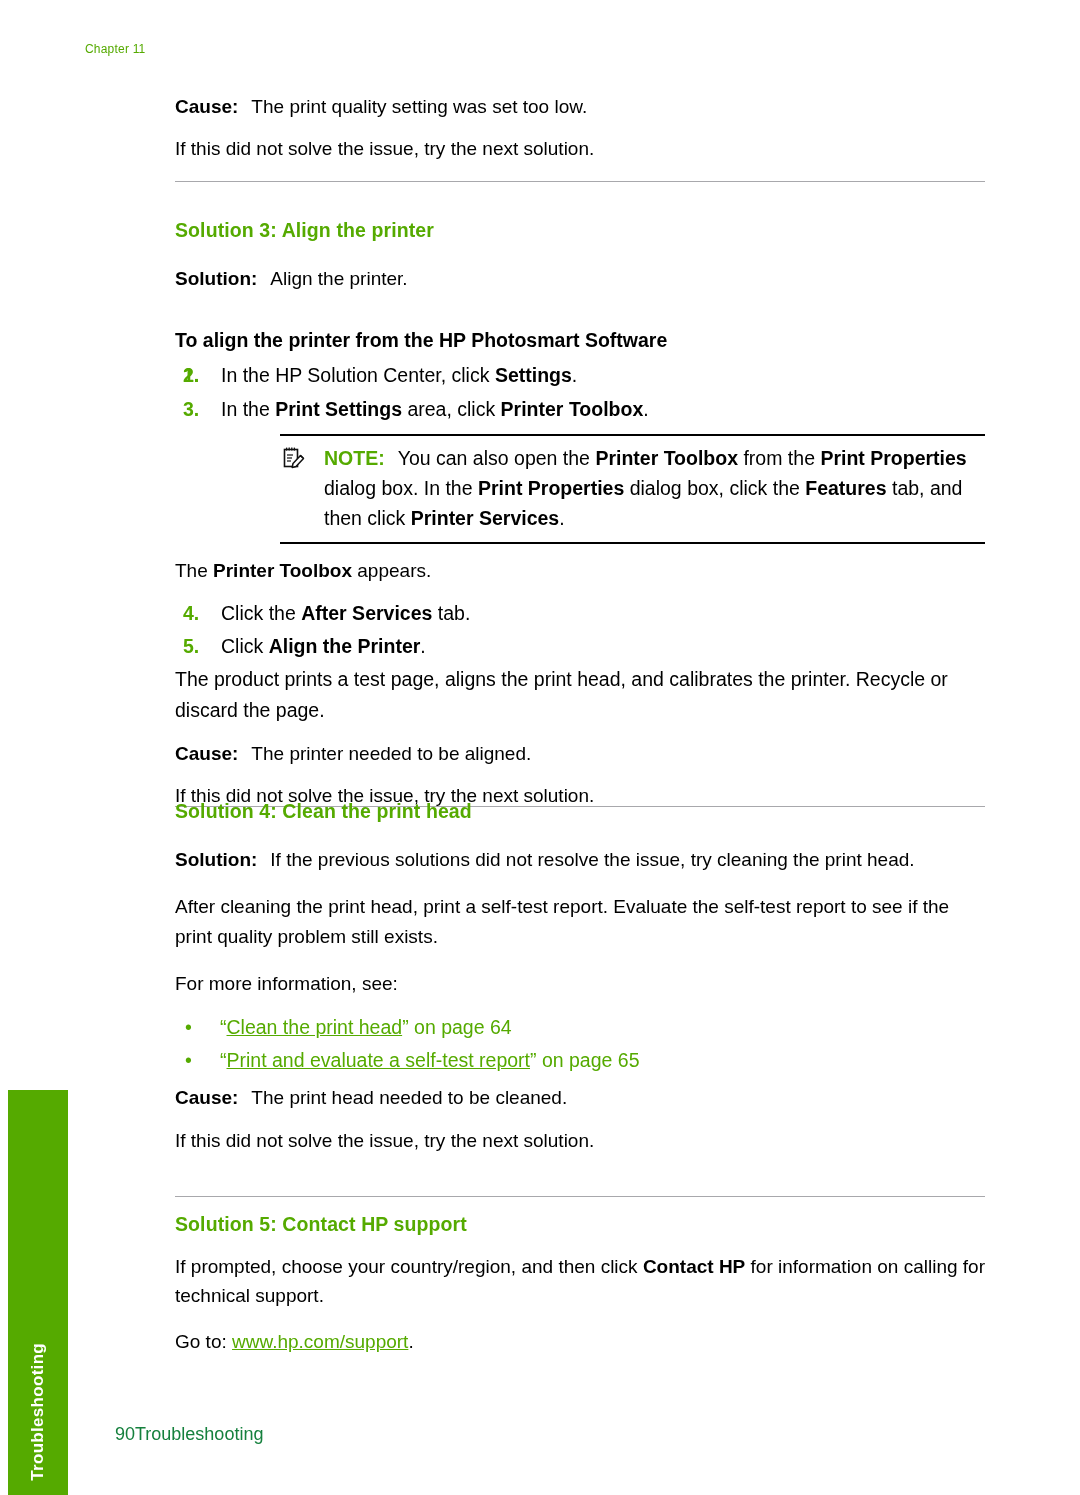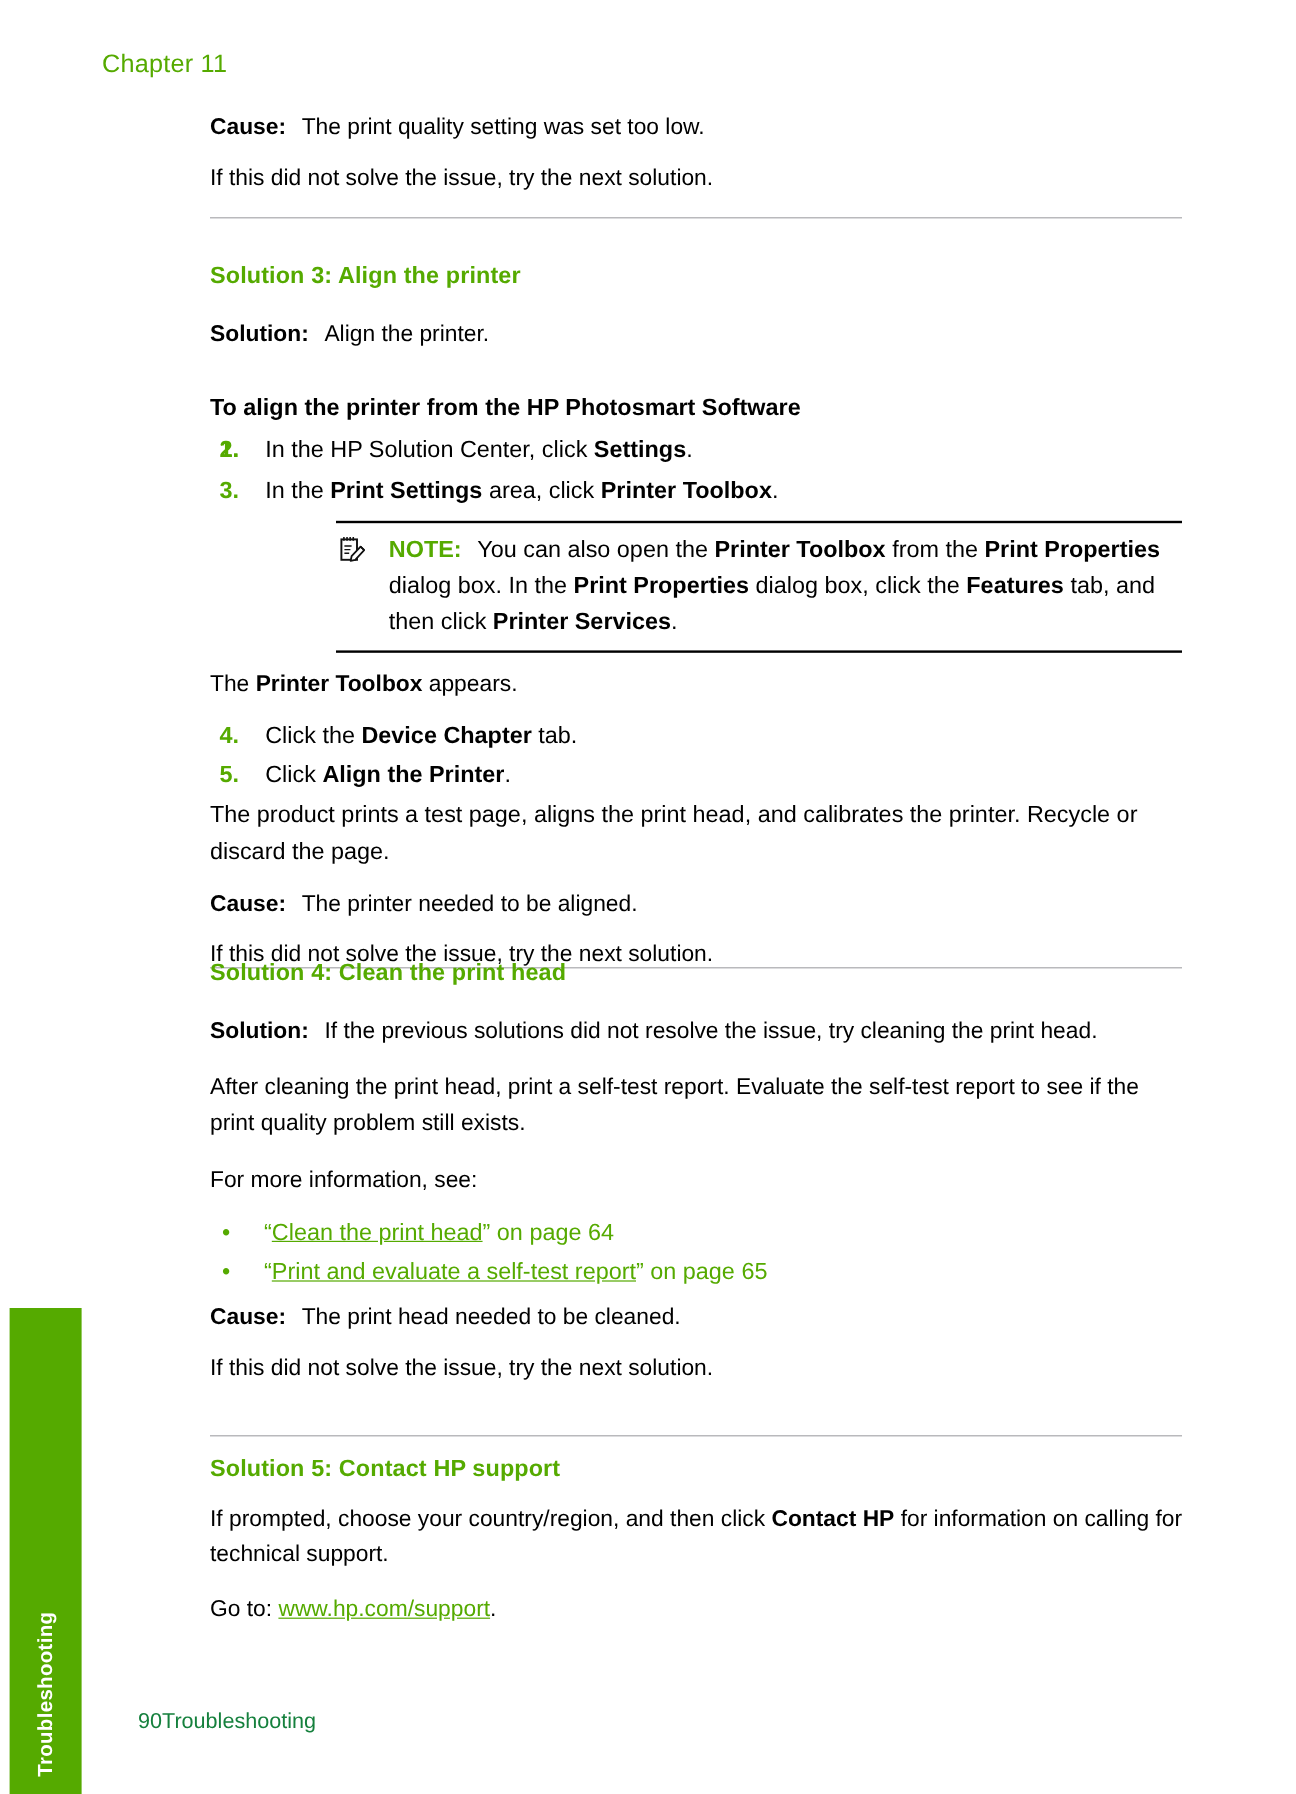--- a/index.html
+++ b/index.html
@@ -21,21 +21,21 @@
     width: 1080px;
     height: 1495px;
     overflow: hidden;
   }
 
   
   .chapter-header {
     position: absolute;
     left: 85px;
     top: 42px;
-    font-size: 21px;
+    font-size: 12px;
     color: #55aa00;
     letter-spacing: 0.2px;
     white-space: nowrap;
   }
 
   
   .side-tab {
     position: absolute;
     left: 8px;
     top: 1090px;
@@ -269,21 +269,21 @@
         </span>
         <span class="note-word">NOTE:</span><span class="gap-after-label"></span><span><span>You can also open the </span><span style="font-weight: bold;">Printer Toolbox</span><span> from the </span><span style="font-weight: bold;">Print Properties</span><span> dialog box. In the </span><span style="font-weight: bold;">Print Properties</span><span> dialog box, click the </span><span style="font-weight: bold;">Features</span><span> tab, and then click </span><span style="font-weight: bold;">Printer Services</span><span>.</span></span>
       </div>
     </div>
 
     <p class="blk body-text indent-1" style="margin-top:12px;"><span>The </span><span style="font-weight: bold;">Printer Toolbox</span><span> appears.</span></p>
 
     <ol class="steps indent-1" style="margin-top:4px;">
       <li>
         <span class="num">4.</span>
-        <span><span>Click the </span><span style="font-weight: bold;">Device Chapter</span><span> tab.</span></span>
+        <span><span>Click the </span><span style="font-weight: bold;">After Services</span><span> tab.</span></span>
       </li>
       <li>
         <span class="num">5.</span>
         <span><span>Click </span><span style="font-weight: bold;">Align the Printer</span><span>.</span></span>
       </li>
     </ol>
 
     <p class="blk step-cont indent-1" style="margin-top:2px;">The product prints a test page, aligns the print head, and calibrates the printer. Recycle or discard the page.</p>
 
     <p class="blk body-text indent-1" style="margin-top:14px;">

